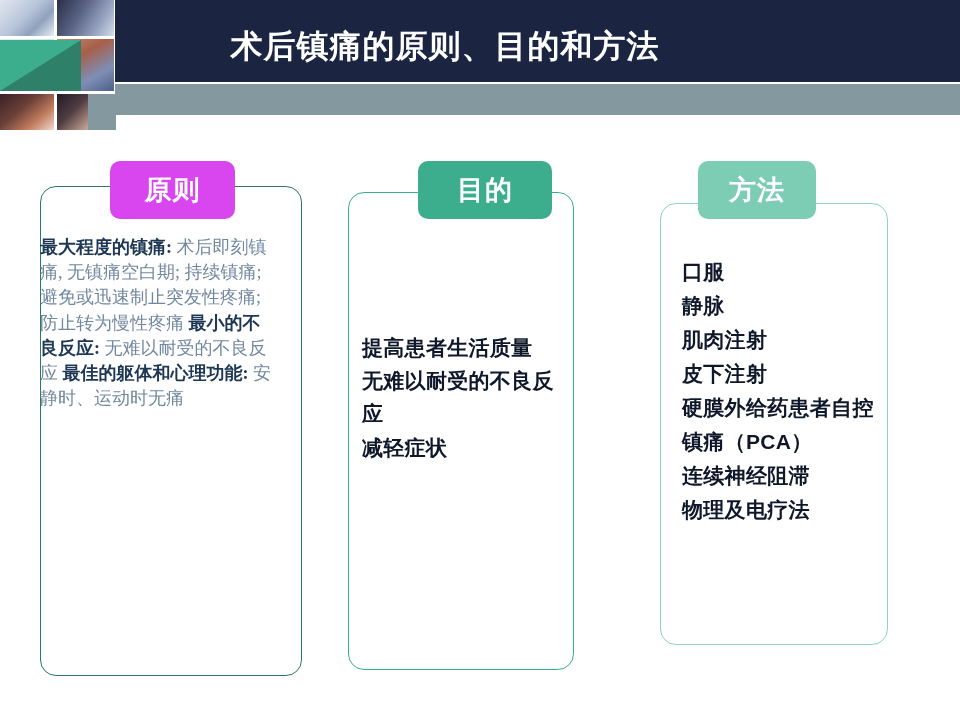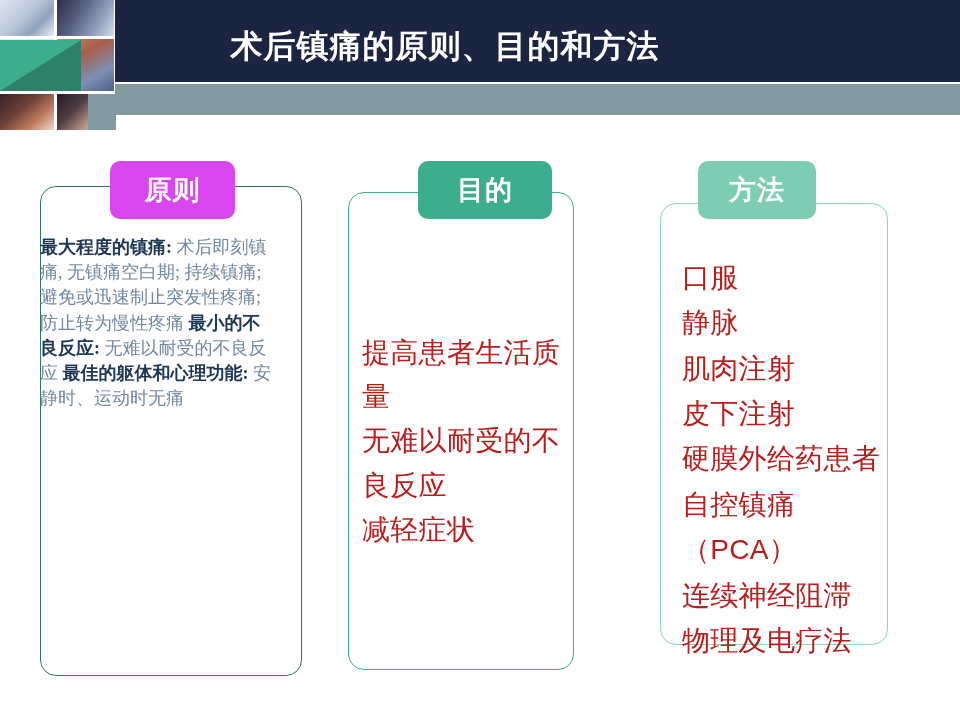--- a/index.html
+++ b/index.html
@@ -136,24 +136,24 @@
   .c1-text {
     color: #7288A0;
     font-family: "Liberation Serif", "DejaVu Serif", serif;
     font-size: 18px;
     font-weight: 400;
     line-height: 1.40;
   }
 
   
   .c2-line, .c3-line {
-    color: #b91c1c;
+    color: #0f172a;
     font-family: "Liberation Sans", sans-serif;
-    font-size: 28px;
-    font-weight: 400;
+    font-size: 21px;
+    font-weight: 700;
     line-height: 1.58;
     letter-spacing: 0.3px;
   }
   .c3-line { line-height: 1.62; }
 </style>
 </head>
 <body>
 
 <div id="header-band">
   <div id="navy-bar"></div>

